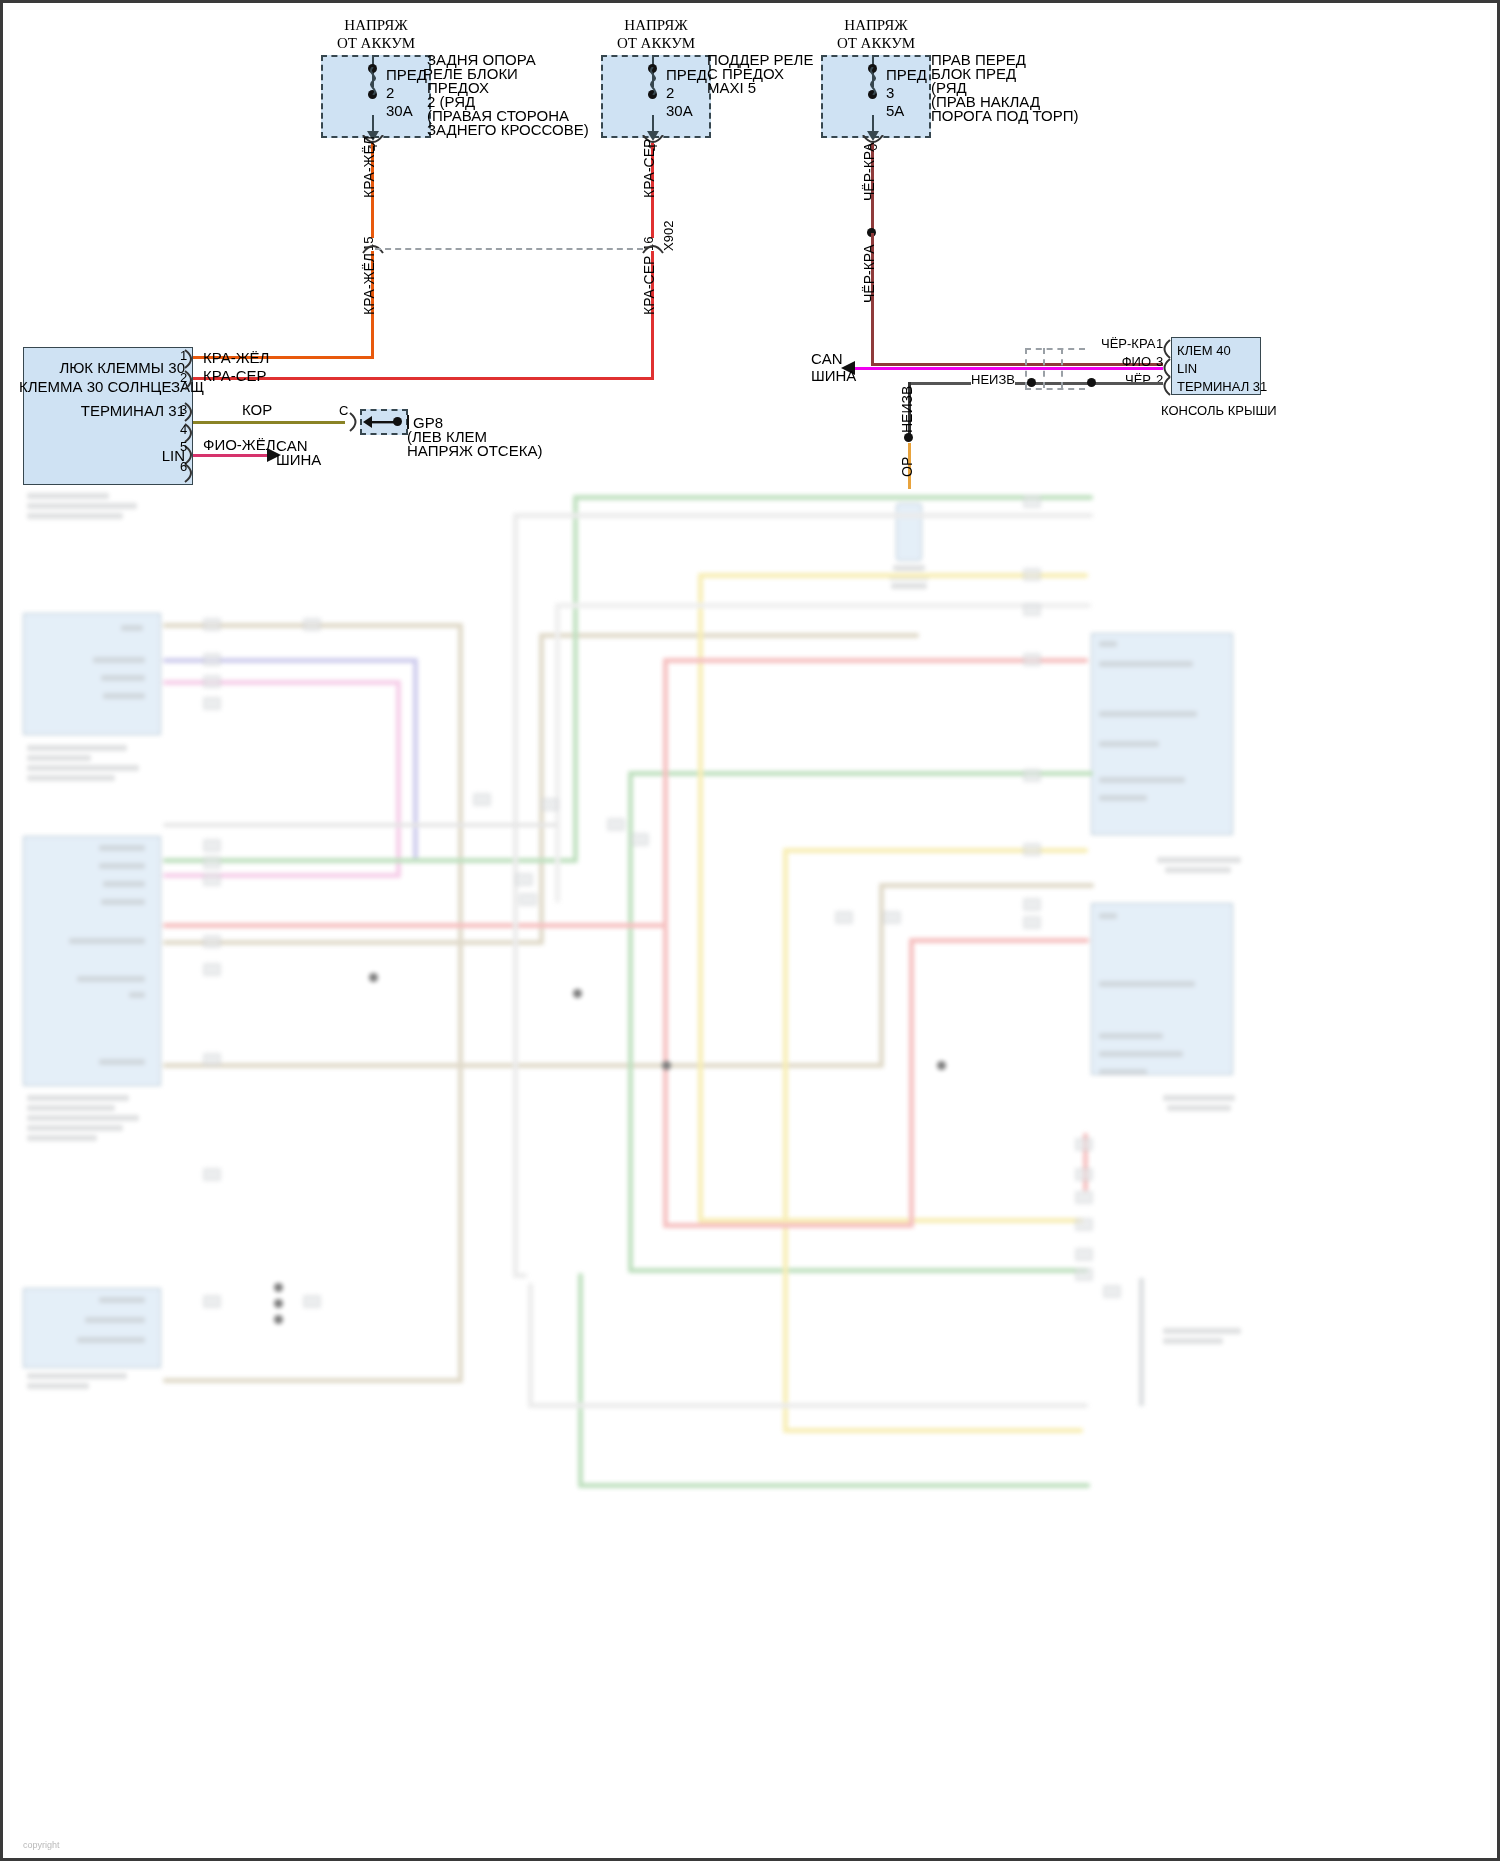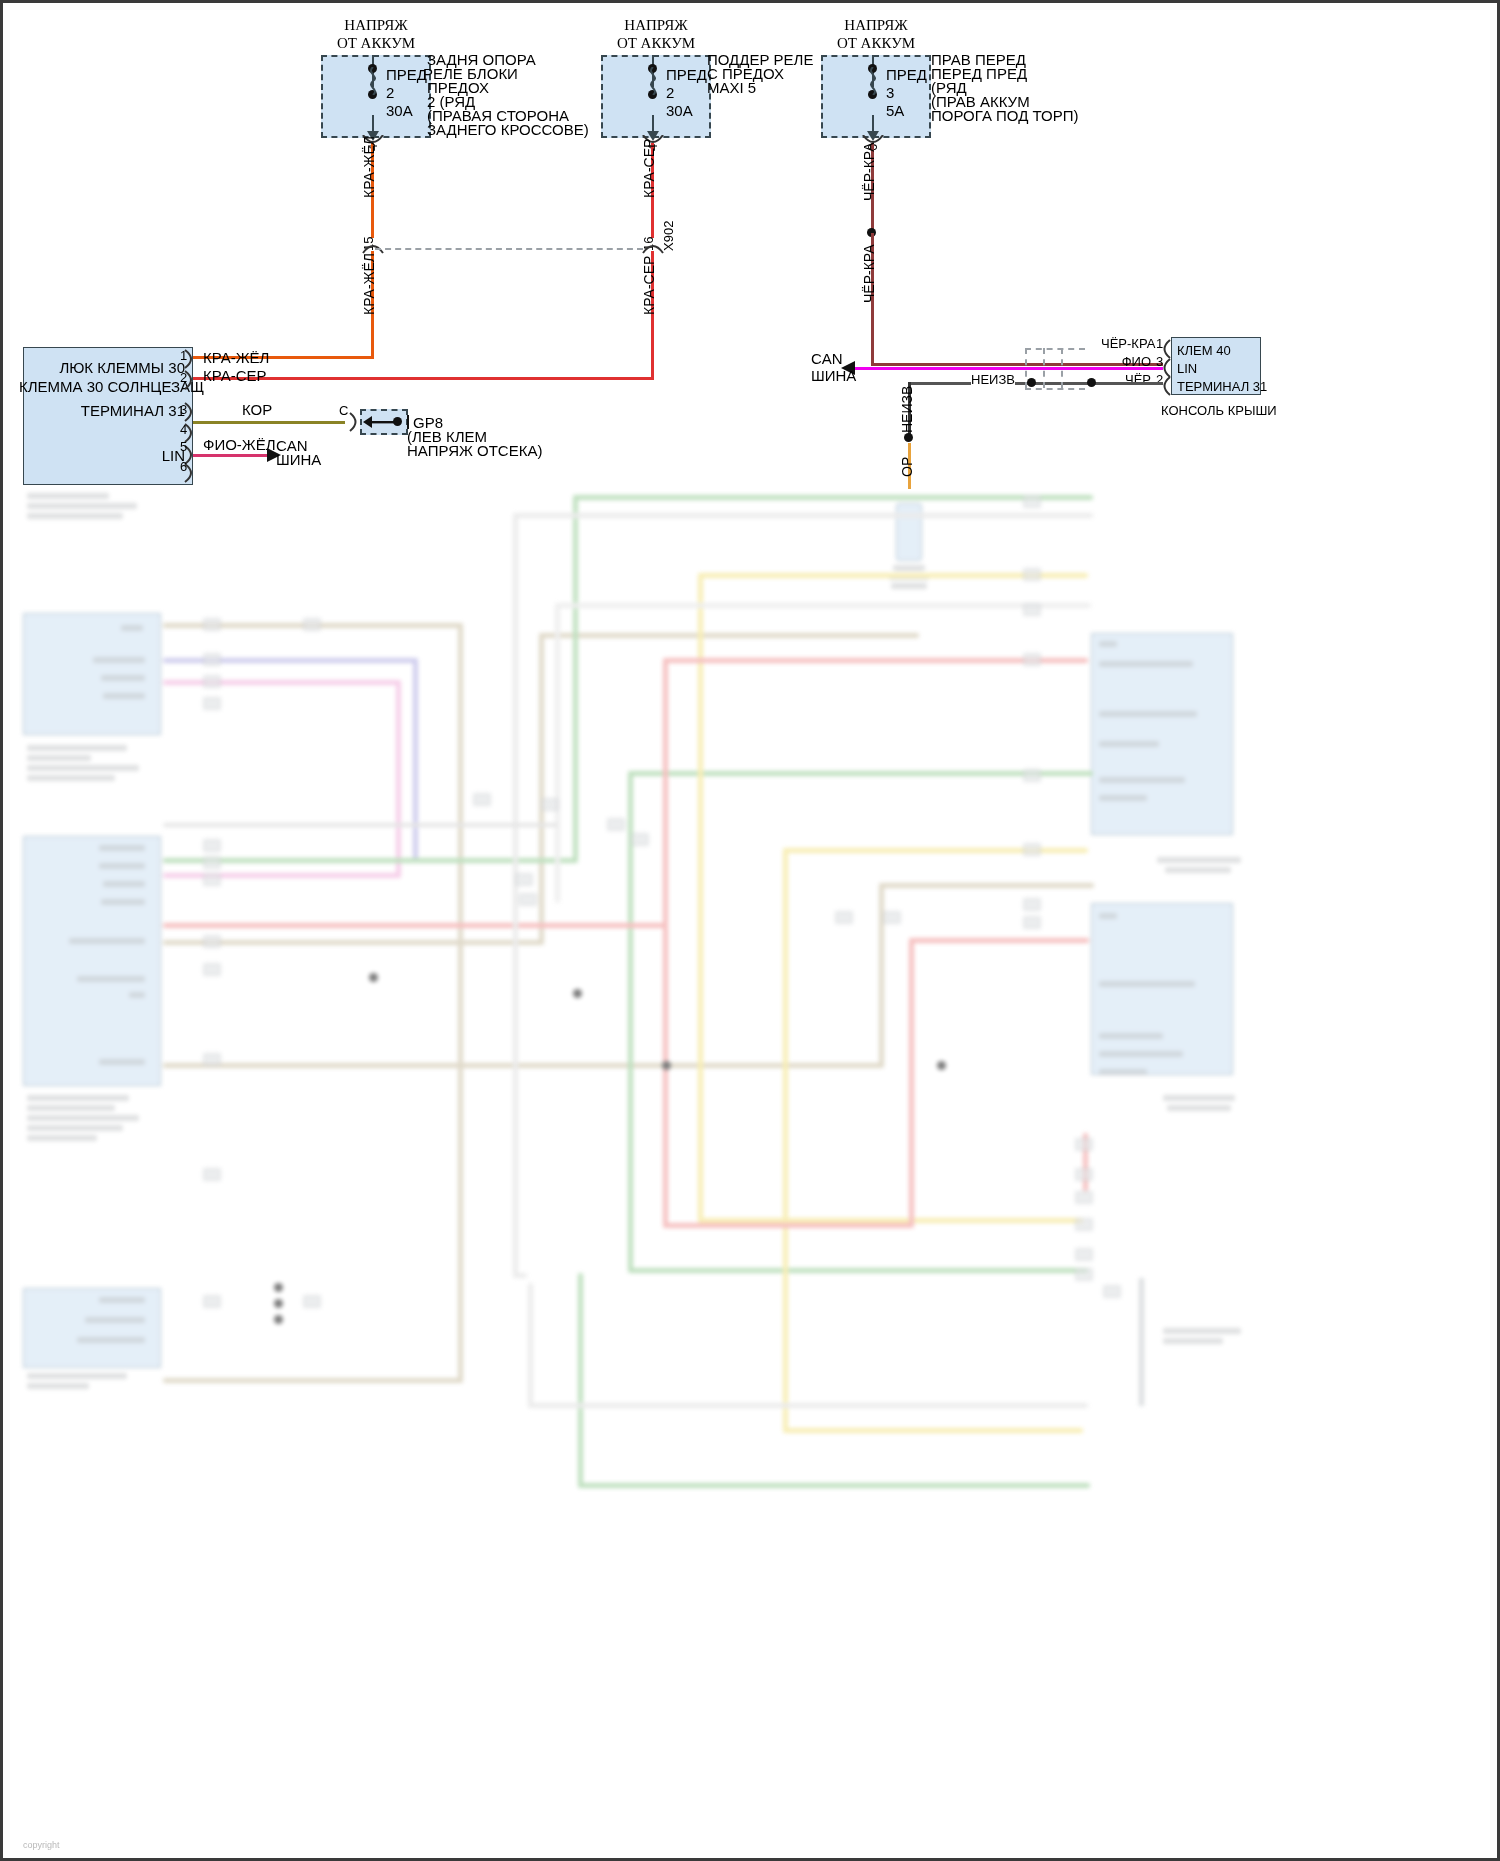--- a/index.html
+++ b/index.html
@@ -122,23 +122,23 @@
     <path d="M8 0 C 1 6, 15 10, 8 14 C 1 20, 15 22, 8 28" stroke="#37474f" stroke-width="2" fill="none"></path>
   </svg>
   <div class="v" style="left:869px;top:112px;height:22px;background:#37474f;width:2px;"></div>
   <svg style="position:absolute;left:862px;top:126px;" width="18" height="14">
     <path d="M8 12 L2 2 L14 2 Z" fill="#37474f"></path>
   </svg>
   <div class="lbl" style="left:883px;top:63px;">ПРЕД</div>
   <div class="lbl" style="left:883px;top:81px;">3</div>
   <div class="lbl" style="left:883px;top:99px;">5A</div>
   <div class="lbl" style="left:928px;top:48px;">ПРАВ ПЕРЕД</div>
-  <div class="lbl" style="left:928px;top:62px;">ПЕРЕД ПРЕД</div>
+  <div class="lbl" style="left:928px;top:62px;">БЛОК ПРЕД</div>
   <div class="lbl" style="left:928px;top:76px;">(РЯД</div>
-  <div class="lbl" style="left:928px;top:90px;">(ПРАВ АККУМ</div>
+  <div class="lbl" style="left:928px;top:90px;">(ПРАВ НАКЛАД</div>
   <div class="lbl" style="left:928px;top:104px;">ПОРОГА ПОД ТОРП)</div>
   <svg style="position:absolute;left:858px;top:132px;" width="24" height="14">
     <path d="M2 0 Q12 14 22 0" stroke="#333" stroke-width="2" fill="none"></path>
   </svg>
   <div class="vnum" style="left:862px;top:148px;">6</div>
   <div class="v" style="left:868px;top:140px;height:90px;background:#8f3b3b;"></div>
   <div class="vlbl" style="left:858px;top:198px;">ЧЁР-КРА</div>
   <div class="dot" style="left:864px;top:225px;"></div>
   <div class="v" style="left:868px;top:230px;height:132px;background:#8f3b3b;"></div>
   <div class="vlbl" style="left:858px;top:300px;">ЧЁР-КРА</div>

